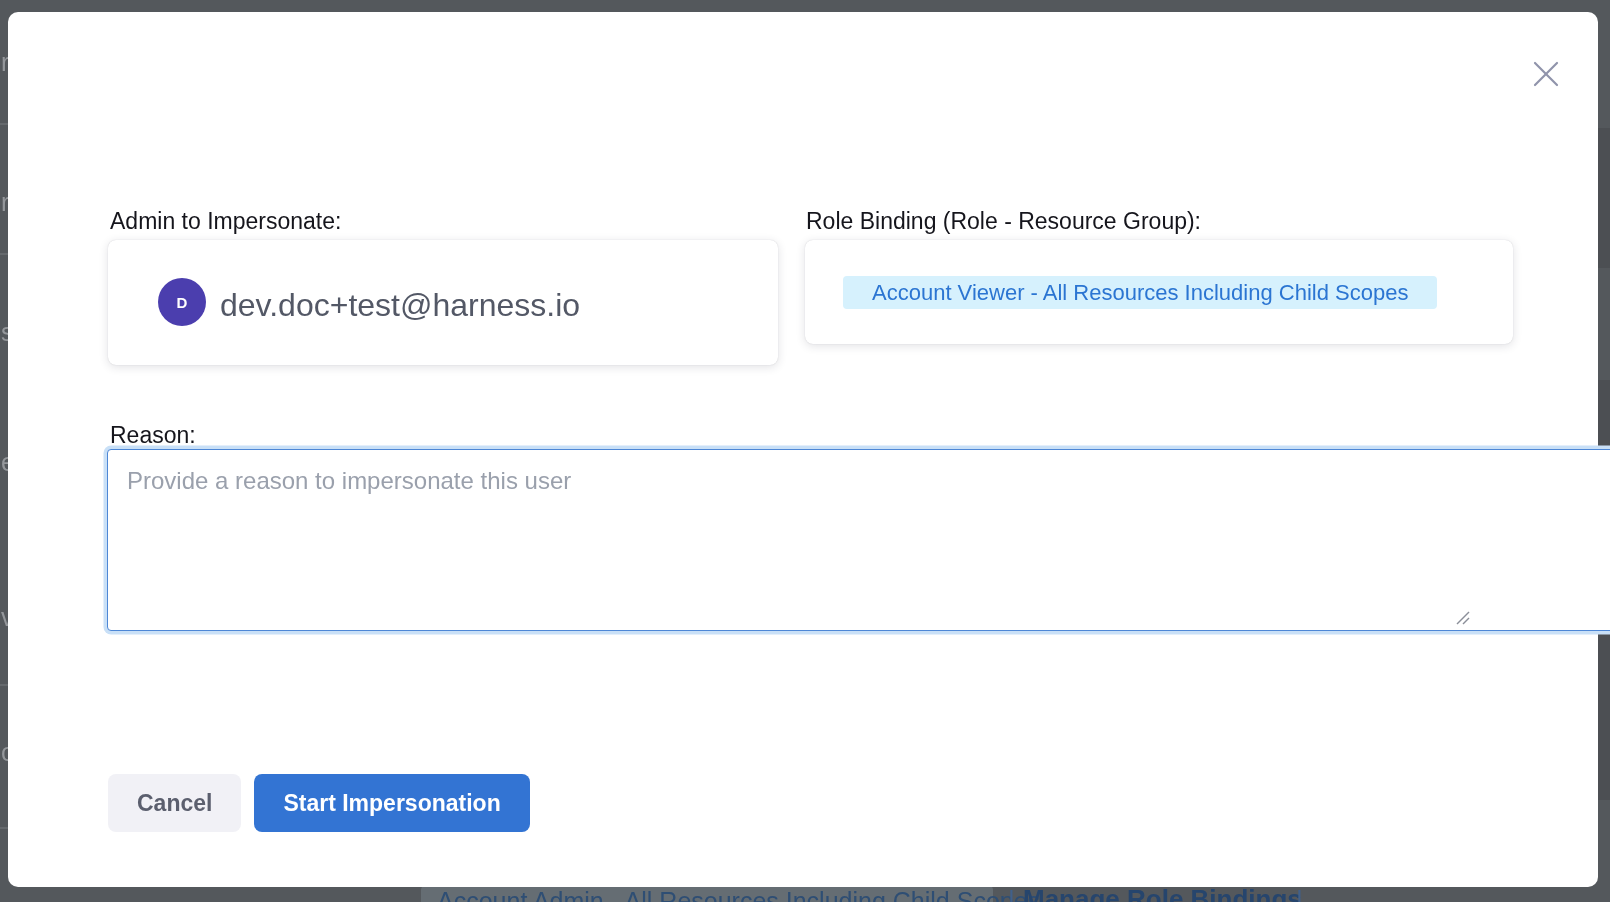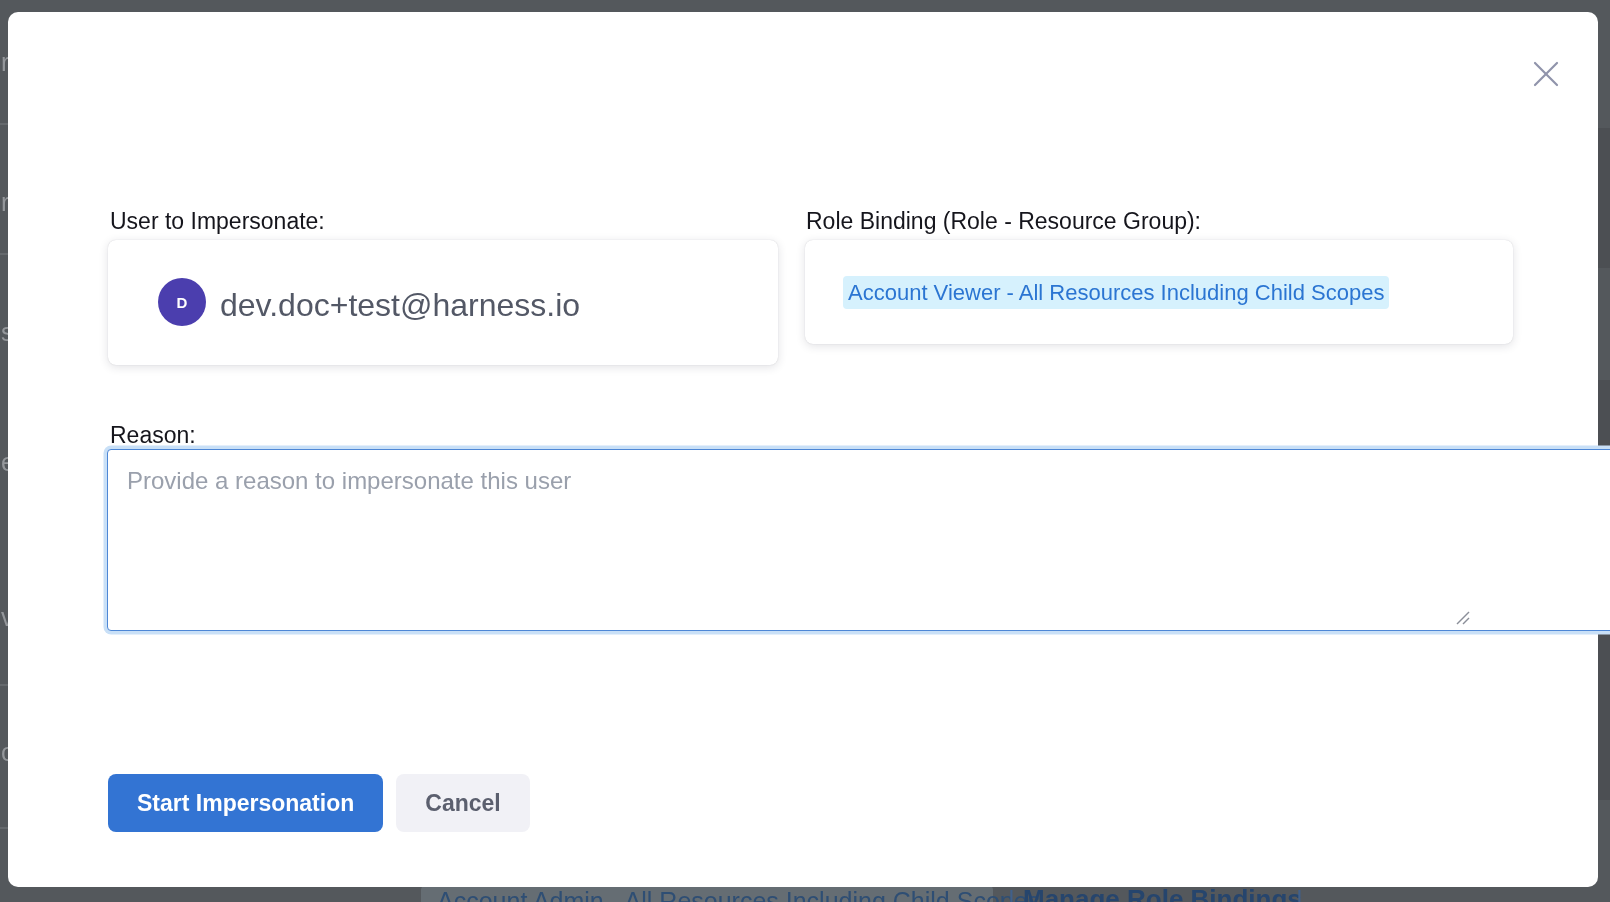--- a/index.html
+++ b/index.html
@@ -39,21 +39,21 @@
           box-shadow:0 2px 10px rgba(40,41,61,0.14), 0 0 1px rgba(40,41,61,0.22); }
   .user-card { left:100px; top:228px; width:670px; height:125px; }
   .role-card { left:797px; top:228px; width:708px; height:104px; }
 
   .avatar { position:absolute; left:50px; top:38px; width:48px; height:48px; border-radius:50%;
             display:flex; align-items:center; justify-content:center;
             color:#fff; font-size:15px; font-weight:700; }
   .user-email { position:absolute; left:112px; top:47px; font-size:32px; color:#535866; white-space:nowrap; }
 
   .role-chip { position:absolute; left:38px; top:36px; height:33px; line-height:33px;
-               padding:0 5px; border-radius:4px; font-size:22px; white-space:nowrap; }
+               padding:0 29px; border-radius:4px; font-size:22px; white-space:nowrap; }
 
   .reason-textarea { position:absolute; left:99px; top:437px; width:1574px; height:182px;
                      border:1.6px solid #4d87d6; border-radius:4px;
                      box-shadow:0 0 0 3.5px #c9e0f7;
                      padding:17px 19px; font-size:24px; color:#2c2c38;
                      font-family:"Liberation Sans", sans-serif;
                      resize:none; outline:none; }
   .reason-textarea::placeholder { color:#9aa0ac; }
   .resize-handle { position:absolute; left:1443px; top:594px; pointer-events:none; }
 
@@ -95,39 +95,39 @@
   <div class="modal">
 
     <button class="close-btn" aria-label="Close">
       <svg width="30" height="30" viewBox="0 0 30 30">
         <line x1="4" y1="4" x2="26" y2="26" stroke="#9094ab" stroke-width="2.2" stroke-linecap="round"></line>
         <line x1="26" y1="4" x2="4" y2="26" stroke="#9094ab" stroke-width="2.2" stroke-linecap="round"></line>
       </svg>
     </button>
 
 
-    <span class="field-label user-label">User to Impersonate:</span>
+    <span class="field-label user-label">Admin to Impersonate:</span>
     <div class="card user-card">
       <div class="avatar" style="background-color: rgb(75, 62, 174);">D</div>
       <span class="user-email">dev.doc+test@harness.io</span>
     </div>
 
     <span class="field-label role-label">Role Binding (Role - Resource Group):</span>
     <div class="card role-card">
       <span class="role-chip" style="background-color: rgb(214, 241, 253); color: rgb(43, 117, 210);">Account Viewer - All Resources Including Child Scopes</span>
     </div>
 
     <span class="field-label reason-label">Reason:</span>
     <textarea class="reason-textarea" placeholder="Provide a reason to impersonate this user" style=""></textarea>
     <span class="resize-handle">
       <svg width="20" height="20" viewBox="0 0 20 20">
         <line x1="6" y1="18" x2="18" y2="6" stroke="#8b8f99" stroke-width="1.4"></line>
         <line x1="12" y1="18" x2="18" y2="12" stroke="#8b8f99" stroke-width="1.4"></line>
       </svg>
     </span>
 
     <div class="actions">
+      <button class="btn btn-secondary">Cancel</button>
       <button class="btn btn-primary" style="background-color: rgb(51, 116, 211);">Start Impersonation</button>
-      <button class="btn btn-secondary">Cancel</button>
     </div>
 
   </div>
 </div>
 
 </body></html>

